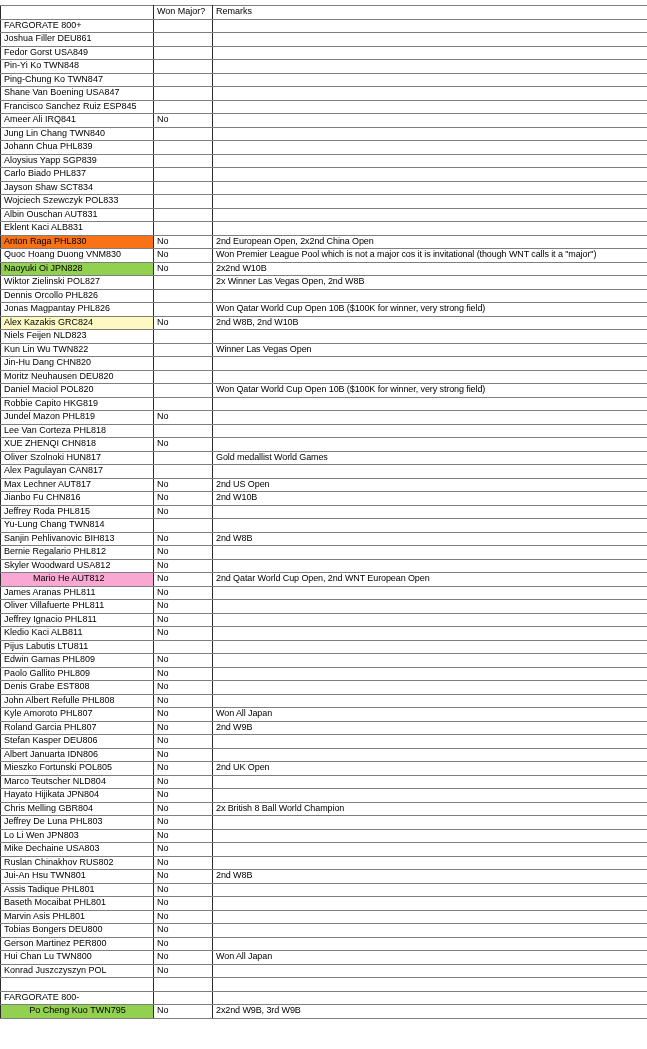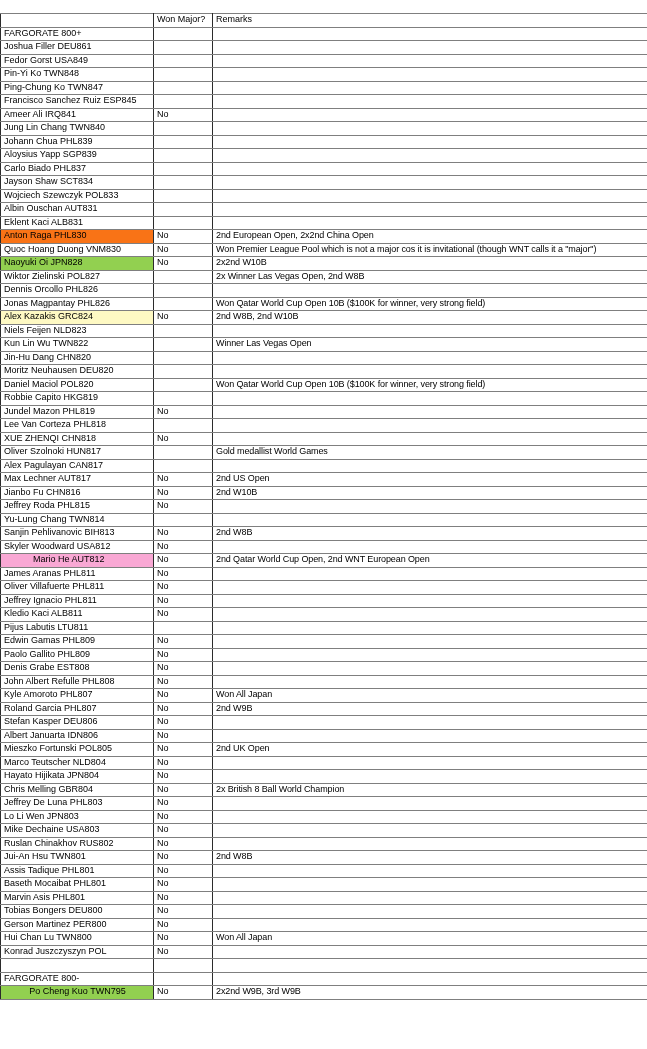--- a/index.html
+++ b/index.html
@@ -5,21 +5,21 @@
   html, body {
     margin: 0;
     padding: 0;
     background: #ffffff;
     width: 647px;
     height: 1049px;
     overflow: hidden;
   }
   .sheet {
     position: absolute;
-    top: 13px;
+    top: 5px;
     left: 0;
     width: 647px;
   }
   table {
     border-collapse: collapse;
     table-layout: fixed;
     width: 647px;
     font-family: "Liberation Sans", "DejaVu Sans", sans-serif;
     font-size: 9px;
     color: #000000;
@@ -81,20 +81,25 @@
     <td class="name-cell">Pin-Yi Ko TWN848</td>
     <td class="won-cell"></td>
     <td class="remarks-cell"></td>
   </tr>
         <tr>
     <td class="name-cell">Ping-Chung Ko TWN847</td>
     <td class="won-cell"></td>
     <td class="remarks-cell"></td>
   </tr>
         <tr>
+    <td class="name-cell">Shane Van Boening USA847</td>
+    <td class="won-cell"></td>
+    <td class="remarks-cell"></td>
+  </tr>
+        <tr>
     <td class="name-cell">Francisco Sanchez Ruiz ESP845</td>
     <td class="won-cell"></td>
     <td class="remarks-cell"></td>
   </tr>
         <tr>
     <td class="name-cell">Ameer Ali IRQ841</td>
     <td class="won-cell">No</td>
     <td class="remarks-cell"></td>
   </tr>
         <tr>
@@ -244,20 +249,25 @@
   </tr>
         <tr>
     <td class="name-cell">Yu-Lung Chang TWN814</td>
     <td class="won-cell"></td>
     <td class="remarks-cell"></td>
   </tr>
         <tr>
     <td class="name-cell">Sanjin Pehlivanovic BIH813</td>
     <td class="won-cell">No</td>
     <td class="remarks-cell">2nd W8B</td>
+  </tr>
+        <tr>
+    <td class="name-cell">Bernie Regalario PHL812</td>
+    <td class="won-cell">No</td>
+    <td class="remarks-cell"></td>
   </tr>
         <tr>
     <td class="name-cell">Skyler Woodward USA812</td>
     <td class="won-cell">No</td>
     <td class="remarks-cell"></td>
   </tr>
         <tr>
     <td class="name-cell" style="background-color: #f9a8d4; padding-left: 32px;">Mario He AUT812</td>
     <td class="won-cell">No</td>
     <td class="remarks-cell">2nd Qatar World Cup Open, 2nd WNT European Open</td>

